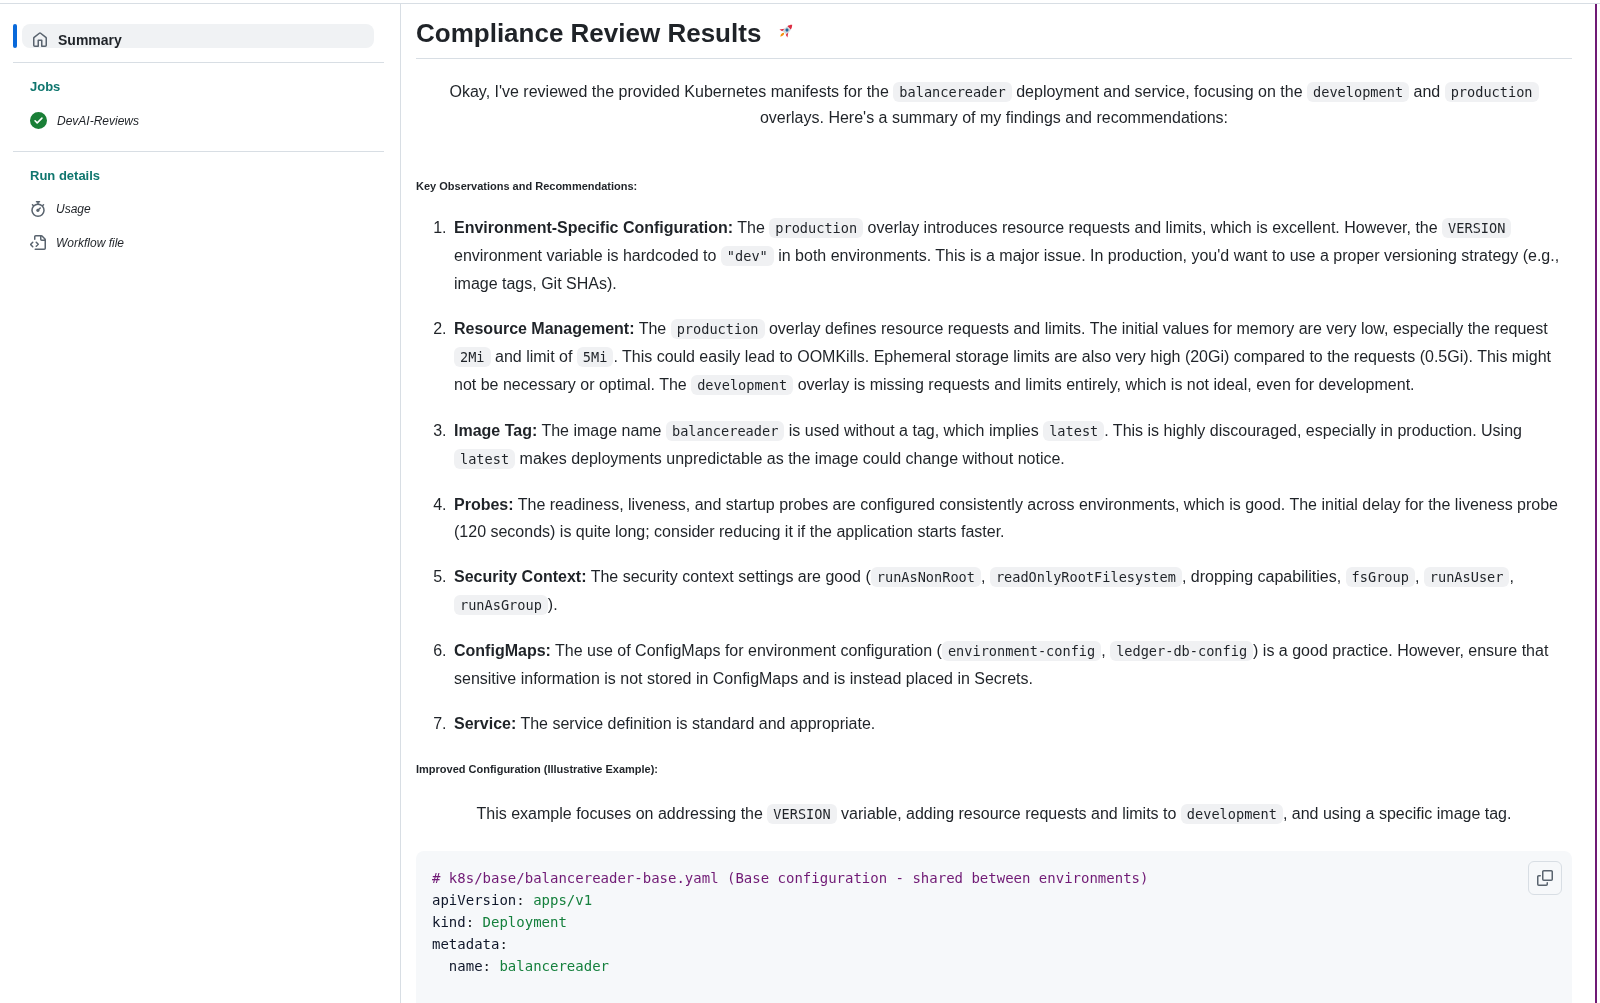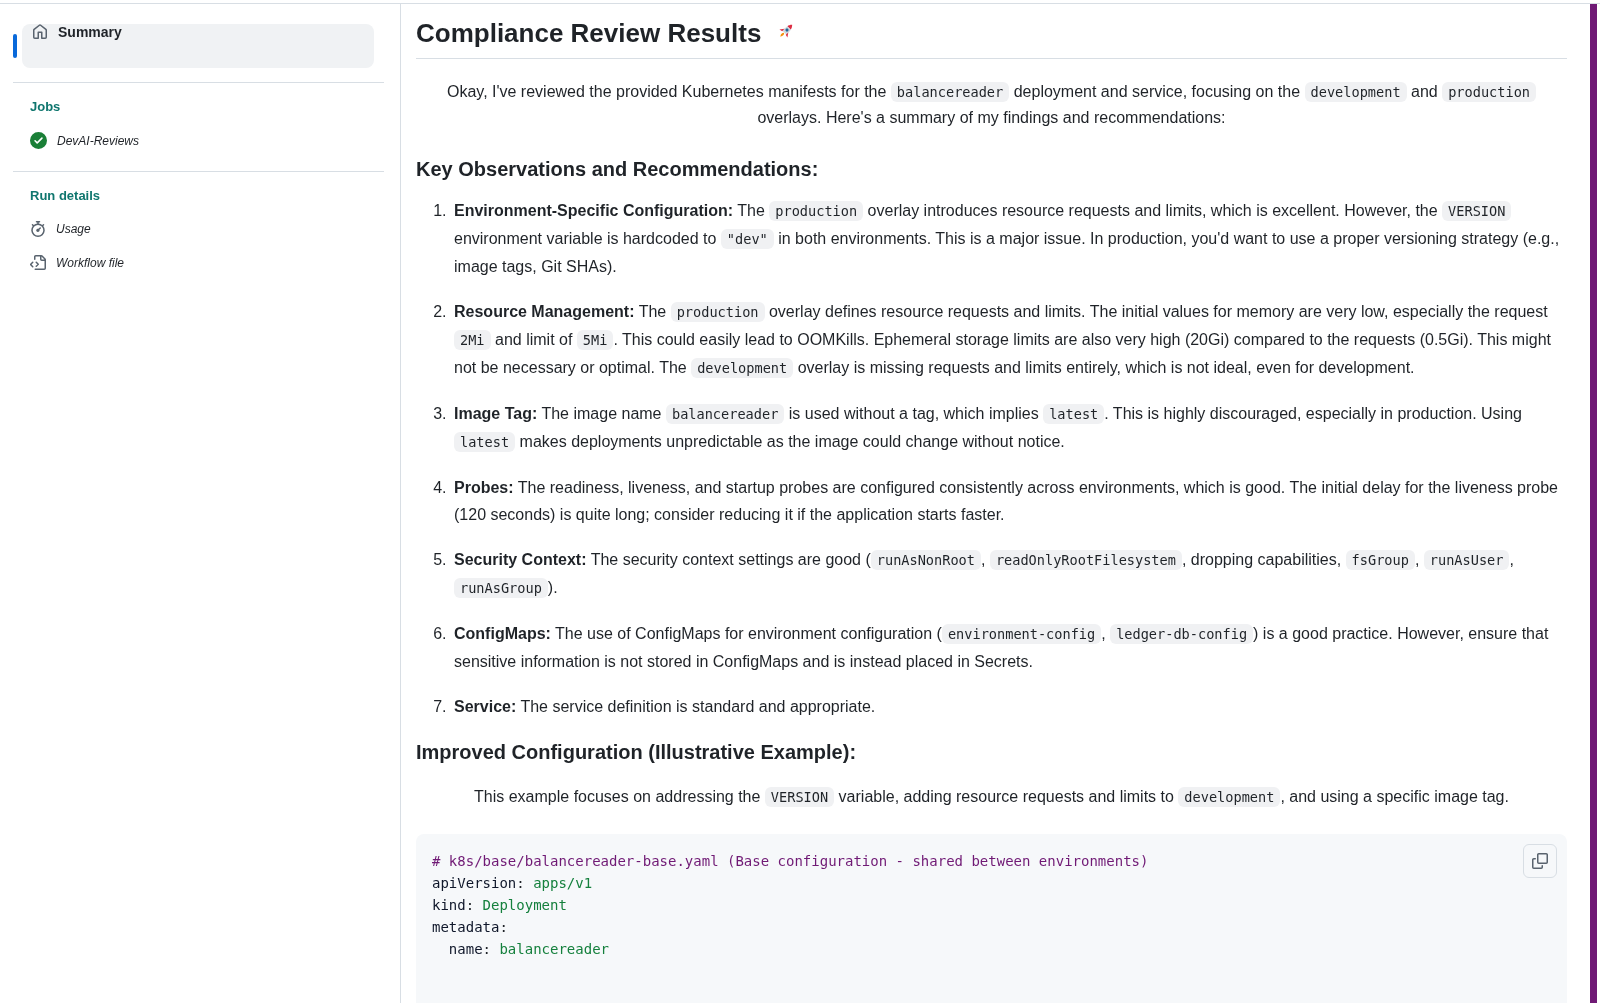--- a/index.html
+++ b/index.html
@@ -18,47 +18,47 @@
   aside.sidebar {
     width: 401px; flex-shrink: 0; position: relative;
     border-right: 1px solid #d8dee4; padding-top: 20px;
   }
   .summary-row { position: relative; padding: 0 26px 0 22px; }
   .accent-bar {
     position: absolute; left: 13px; top: 50%; transform: translateY(-50%);
     width: 4px; height: 24px; border-radius: 2px; background: #0969da;
   }
   .nav-item {
-    display: flex; align-items: flex-start; gap: 10px;
-    height: 44px; padding: 0 10px; border-radius: 8px;
+    display: flex; align-items: flex-end; gap: 10px;
+    height: 24px; padding: 0 10px; border-radius: 8px;
     font-size: 14px; cursor: pointer;
   }
   .nav-item.selected { background: #f0f2f4; font-weight: 700; }
   .nav-item .oct { flex-shrink: 0; display: inline-flex; }
   .sep { border: 0; border-top: 1px solid #d8dee4; margin: 14px 16px 0 13px; }
   .side-section-label {
     padding: 16px 0 0 30px; font-size: 13px; font-weight: 700; color: #0f766e;
   }
   .side-row {
     display: flex; align-items: center; gap: 10px;
     margin: 18px 16px 0 30px; font-size: 12px; cursor: pointer; font-style: italic;
   }
   .side-row .oct { flex-shrink: 0; display: inline-flex; }
   
   main.content {
-    flex: 1; margin-right: 3px; border-right: 7px solid #701a75;
+    flex: 1; margin-right: 3px; border-right: 2px solid #701a75;
     padding: 14px 23px 0 15px; overflow: hidden;
   }
   h1.page-title {
     display: flex; align-items: center; gap: 9px;
     margin: 0; font-size: 26px; line-height: 30px; font-weight: 700;
     padding-bottom: 10px; border-bottom: 1px solid #d8dee4;
   }
   p.md-p { margin: 20px 16px 0; font-size: 16px; line-height: 26px; text-align: center; }
-  .md-h { margin: 26px 0 0; font-size: 20px; font-weight: 700; line-height: 24px; }
+  .md-h { margin: 43px 0 0; font-size: 11px; font-weight: 700; line-height: 24px; }
   ol.md-ol {
     margin: 16px 0 0; padding-left: 35px;
     font-size: 16px; line-height: 27px;
   }
   ol.md-ol li { margin-bottom: 18px; padding-left: 3px; }
   strong { font-weight: 700; }
   code.ic {
     font-family: "DejaVu Sans Mono", "Liberation Mono", monospace;
     font-size: 13.6px; background: #f0f1f3; border-radius: 6px;
     padding: 2px 6px; white-space: nowrap;

